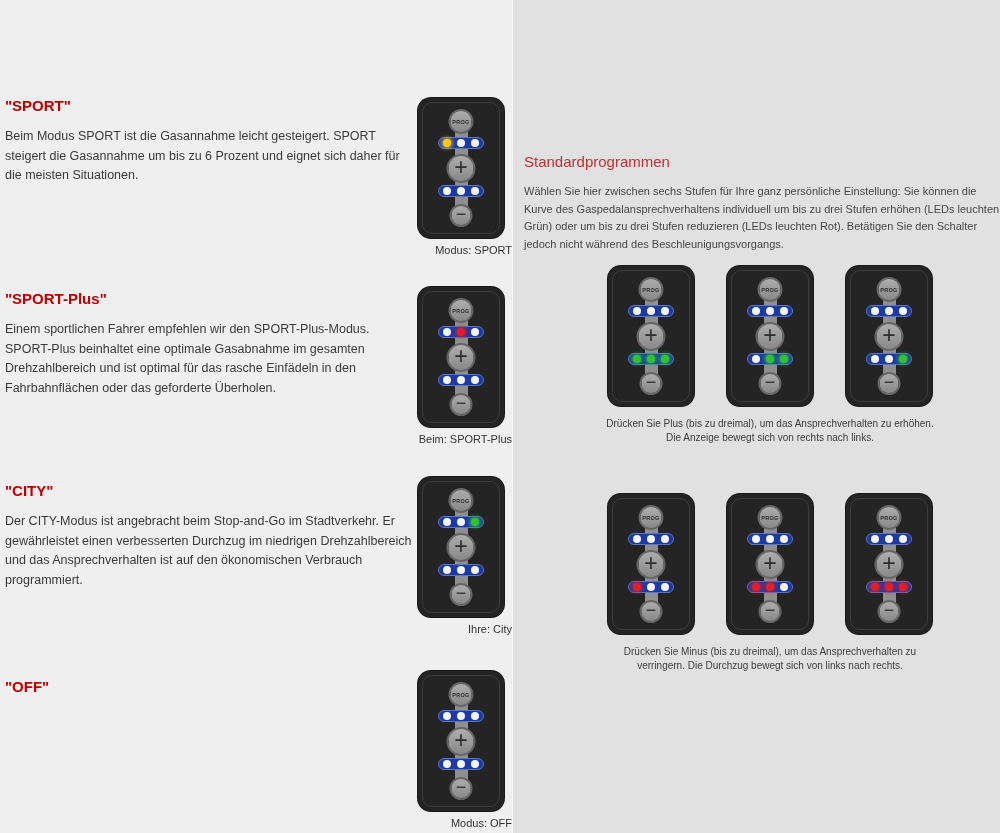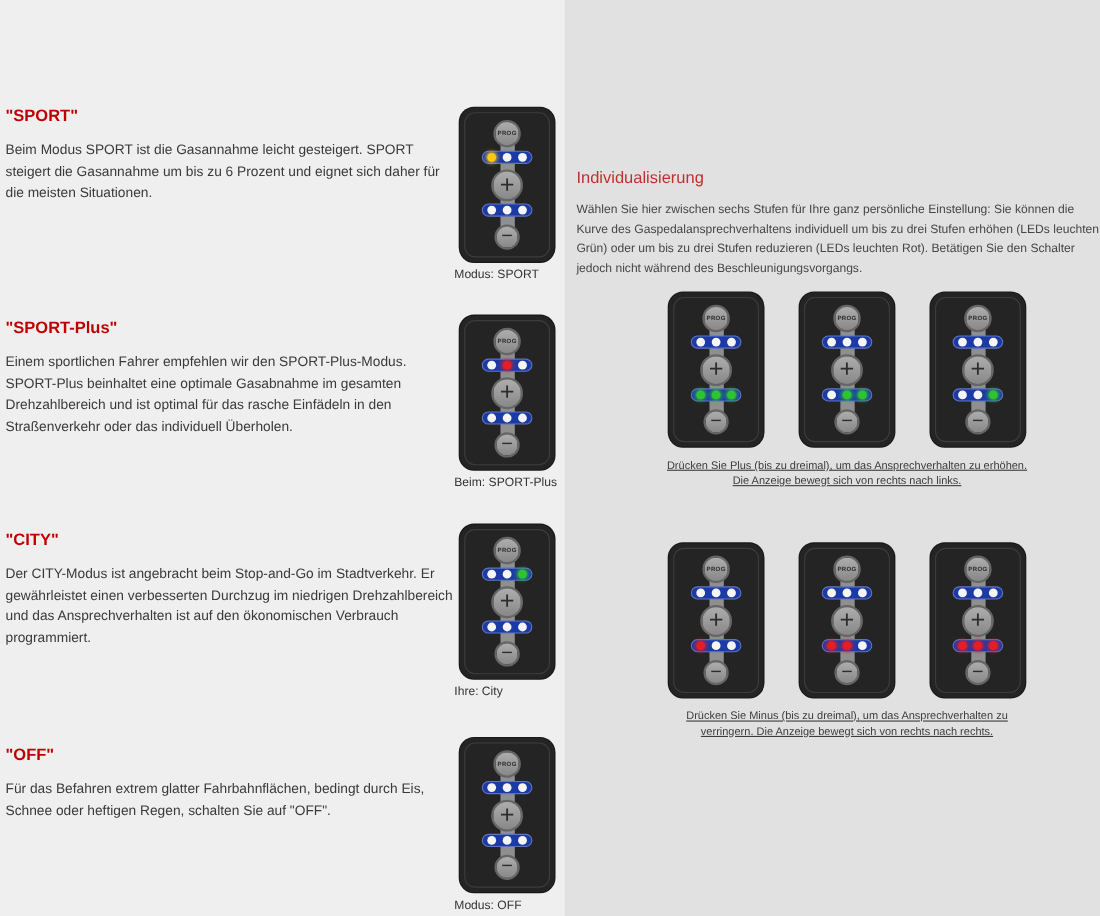--- a/index.html
+++ b/index.html
@@ -11,33 +11,33 @@
          font-size:13.5px;line-height:21.5px;color:#8c8c8c;}
   .mode{position:absolute;left:5px;width:412px;}
   .mode h2{margin:0;font-size:15px;font-weight:700;color:#c00000;}
   .mode p{margin:13px 0 0;font-size:12.5px;line-height:19.5px;color:#3a3a3a;}
   .mode-0{top:97px}.mode-1{top:290px}.mode-2{top:482px}.mode-3{top:678px}
 
   
   .devblock{position:absolute;left:410px;width:102px;margin:0;padding:0;}
   .devblock .device{margin-left:8px;}
   .devblock-0{top:98px}.devblock-1{top:287px}.devblock-2{top:477px}.devblock-3{top:671px}
-  .devcap{margin-top:6px;font-size:11px;color:#333;padding-left:3px;display:block;}
+  .devcap{margin-top:6px;font-size:11px;color:#333;padding-left:3px;display:block;text-align:right;}
 
   
   .rightpanel{position:absolute;left:512px;top:0;width:488px;height:833px;
               background:#e1e1e1;border-left:1px solid #f7f7f7;box-sizing:border-box;}
   .indiv-heading{position:absolute;left:11px;top:153px;margin:0;
                  font-size:15px;font-weight:400;color:#c03030;}
   .indiv-body{position:absolute;left:11px;top:183px;width:478px;margin:0;
               font-size:11px;line-height:17.5px;color:#464646;}
   .devrow{position:absolute;left:95px;width:324px;display:flex;justify-content:space-between;}
   .devrow-0{top:266px}.devrow-1{top:494px}
   .rowcap{position:absolute;left:90px;width:334px;margin:0;
-          font-size:10px;line-height:13.5px;color:#3c3c3c;text-align:center;text-decoration:underline;}
+          font-size:10px;line-height:13.5px;color:#3c3c3c;text-align:center;}
   .rowcap-0{top:417px}.rowcap-1{top:645px}
 
   
   .device{position:relative;width:86px;height:140px;background:#242424;
           border-radius:13px;box-shadow:0 0 0 1px #181818;flex:0 0 86px;}
   .device::after{content:"";position:absolute;inset:4px;border:1px solid #3c3c3c;
                  border-radius:10px;pointer-events:none;}
   .spine{position:absolute;left:50%;margin-left:-6.5px;top:14px;width:13px;height:112px;
          background:#8f8f8f;border-radius:7px;z-index:1;}
   .circle{position:absolute;left:50%;transform:translateX(-50%);border-radius:50%;
@@ -60,31 +60,30 @@
 <div class="page">
 
 
   <section class="mode mode-0">
     <h2 style="color: rgb(192, 0, 0);">"SPORT"</h2>
     <p>Beim Modus SPORT ist die Gasannahme leicht gesteigert. SPORT steigert die Gasannahme um bis zu 6 Prozent und eignet sich daher für die meisten Situationen.</p>
   </section>
 
   <section class="mode mode-1">
     <h2 style="color: rgb(192, 0, 0);">"SPORT-Plus"</h2>
-    <p>Einem sportlichen Fahrer empfehlen wir den SPORT-Plus-Modus. SPORT-Plus beinhaltet eine optimale Gasabnahme im gesamten Drehzahlbereich und ist optimal für das rasche Einfädeln in den Straßenverkehr oder das individuell Überholen.</p>
+    <p>Einem sportlichen Fahrer empfehlen wir den SPORT-Plus-Modus. SPORT-Plus beinhaltet eine optimale Gasabnahme im gesamten Drehzahlbereich und ist optimal für das rasche Einfädeln in den Fahrbahnflächen oder das geforderte Überholen.</p>
   </section>
 
   <section class="mode mode-2">
     <h2 style="color: rgb(192, 0, 0);">"CITY"</h2>
     <p>Der CITY-Modus ist angebracht beim Stop-and-Go im Stadtverkehr. Er gewährleistet einen verbesserten Durchzug im niedrigen Drehzahlbereich und das Ansprechverhalten ist auf den ökonomischen Verbrauch programmiert.</p>
   </section>
 
   <section class="mode mode-3">
     <h2 style="color: rgb(192, 0, 0);">"OFF"</h2>
-    <p>Für das Befahren extrem glatter Fahrbahnflächen, bedingt durch Eis, Schnee oder heftigen Regen, schalten Sie auf "OFF".</p>
   </section>
 
   <figure class="devblock devblock-0">
     <div class="device">
         <div class="spine"></div>
         <div class="circle prog">PROG</div>
         <div class="ledbar toprow" style="background: rgb(28, 58, 166);">
           <span class="led" style="background: rgb(255, 200, 19); box-shadow: rgb(255, 200, 19) 0px 0px 4px 1px;"></span>
           <span class="led" style="background: rgb(245, 245, 245);"></span>
           <span class="led" style="background: rgb(245, 245, 245);"></span>
@@ -154,21 +153,21 @@
           <span class="led" style="background: rgb(245, 245, 245);"></span>
           <span class="led" style="background: rgb(245, 245, 245);"></span>
           <span class="led" style="background: rgb(245, 245, 245);"></span>
         </div>
         <div class="circle minus">−</div>
       </div>
     <figcaption class="devcap">Modus: OFF</figcaption>
   </figure>
 
   <aside class="rightpanel">
-    <h2 class="indiv-heading">Individualisierung</h2>
+    <h2 class="indiv-heading">Standardprogrammen</h2>
     <p class="indiv-body">Wählen Sie hier zwischen sechs Stufen für Ihre ganz persönliche Einstellung: Sie können die Kurve des Gaspedalansprechverhaltens individuell um bis zu drei Stufen erhöhen (LEDs leuchten Grün) oder um bis zu drei Stufen reduzieren (LEDs leuchten Rot). Betätigen Sie den Schalter jedoch nicht während des Beschleunigungsvorgangs.</p>
 
     <div class="devrow devrow-0">
       <div class="device">
           <div class="spine"></div>
           <div class="circle prog">PROG</div>
           <div class="ledbar toprow" style="background: rgb(28, 58, 166);">
             <span class="led" style="background: rgb(245, 245, 245);"></span>
             <span class="led" style="background: rgb(245, 245, 245);"></span>
             <span class="led" style="background: rgb(245, 245, 245);"></span>
@@ -259,16 +258,16 @@
           </div>
           <div class="circle plus">+</div>
           <div class="ledbar bottomrow" style="background: rgb(28, 58, 166);">
             <span class="led" style="background: rgb(227, 30, 36); box-shadow: rgb(227, 30, 36) 0px 0px 4px 1px;"></span>
             <span class="led" style="background: rgb(227, 30, 36); box-shadow: rgb(227, 30, 36) 0px 0px 4px 1px;"></span>
             <span class="led" style="background: rgb(227, 30, 36); box-shadow: rgb(227, 30, 36) 0px 0px 4px 1px;"></span>
           </div>
           <div class="circle minus">−</div>
         </div>
     </div>
-    <p class="rowcap rowcap-1">Drücken Sie Minus (bis zu dreimal), um das Ansprechverhalten zu verringern. Die Anzeige bewegt sich von rechts nach rechts.</p>
+    <p class="rowcap rowcap-1">Drücken Sie Minus (bis zu dreimal), um das Ansprechverhalten zu verringern. Die Durchzug bewegt sich von links nach rechts.</p>
   </aside>
 
 </div>
 
 </body></html>

